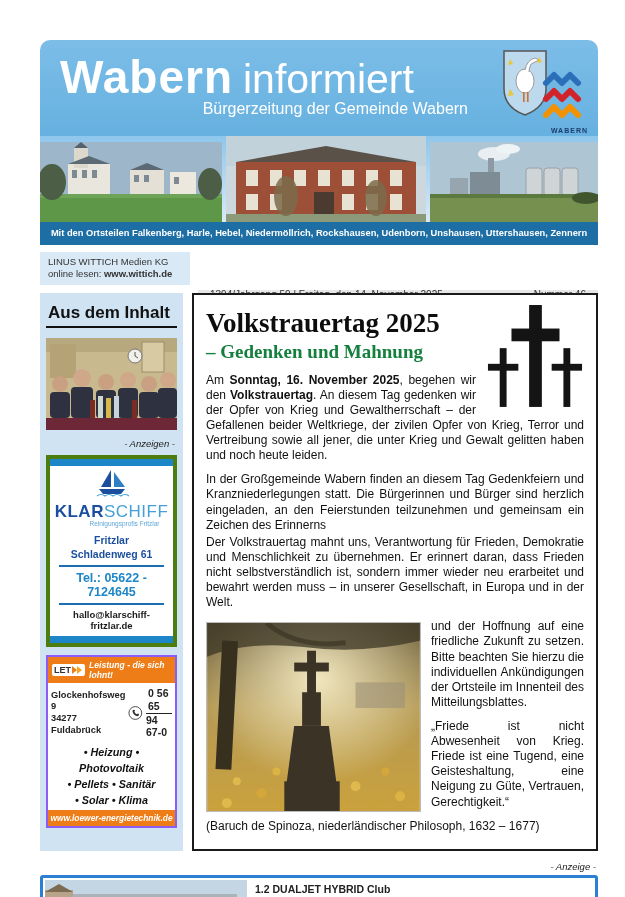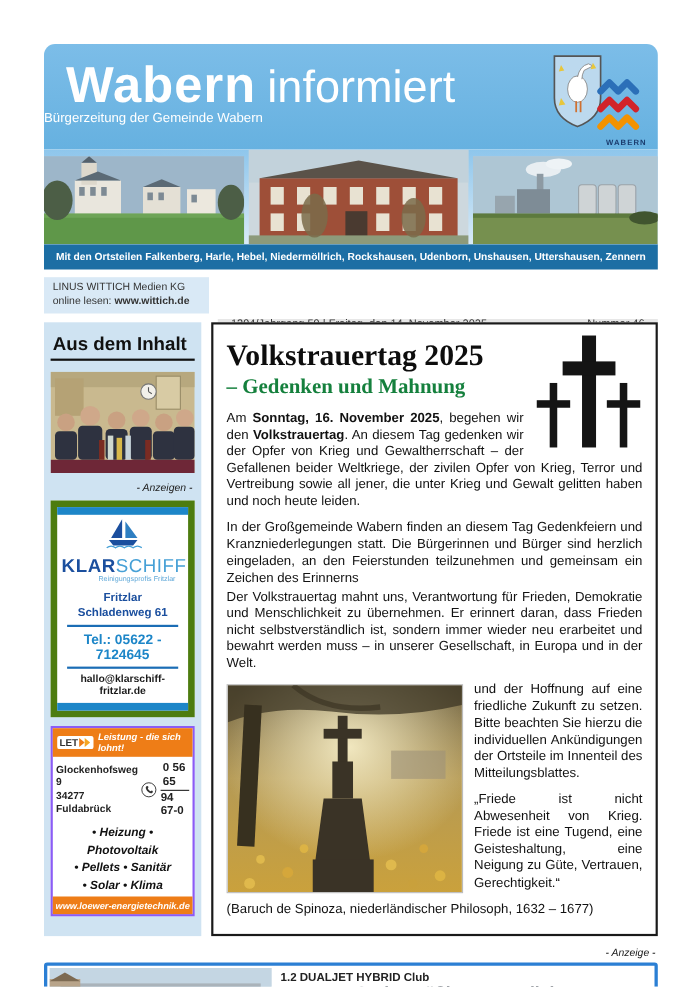--- a/index.html
+++ b/index.html
@@ -5,21 +5,21 @@
   * { box-sizing: border-box; margin: 0; padding: 0; }
   html,body { width: 625px; background: #ffffff; font-family: "Liberation Sans", sans-serif; }
   .page { position: relative; width: 625px; height: 897px; background: #fff; overflow: hidden; }
   .content { position: absolute; left: 40px; top: 40px; width: 558px; }
 
   
   .masthead { position: relative; height: 96px; background: linear-gradient(#7cbde8, #66b1e0); border-radius: 10px 10px 0 0; }
   .mast-title { padding: 10px 0 0 20px; color: #fff; white-space: nowrap; }
   .title-bold { font-size: 46px; font-weight: bold; letter-spacing: 1px; }
   .title-light { font-size: 41px; font-weight: 400; margin-left: 10px; }
-  .mast-sub { color: #fff; font-size: 12px; text-align: left; margin-top: -4px; padding-right: 130px; }
+  .mast-sub { color: #fff; font-size: 16px; text-align: right; margin-top: -4px; padding-right: 130px; }
   .crest { position: absolute; right: 6px; top: 5px; width: 96px; height: 88px; }
   .crest-caption { position: absolute; right: 10px; bottom: 2px; font-size: 7px; font-weight: bold; color: #1b3c6e; letter-spacing: 1px; }
 
   
   .banner { position: relative; height: 86px; background: linear-gradient(#8ec6ec, #d8eaf7); overflow: hidden; }
   .banner svg { position: absolute; display: block; }
   .ph1 { left: 0; top: 6px; }
   .ph2 { left: 186px; top: 0; }
   .ph3 { left: 390px; top: 6px; }
 
@@ -31,21 +31,21 @@
   .pub-right { flex: 1; background: #e7e7e7; display: flex; justify-content: space-between; align-items: center; font-size: 10px; color: #333; padding: 4px 12px; margin-top: 38px; }
 
   
   .mainrow { display: flex; gap: 9px; margin-top: 8px; align-items: stretch; min-height: 452px; }
   .sidebar { width: 143px; background: #cfe3f2; padding: 6px; }
   .sb-heading { font-size: 17px; font-weight: bold; color: #111; border-bottom: 2.5px solid #111; padding: 2px 2px 3px; margin: 2px 0 10px; }
   .sb-photo { display: block; margin: 0 auto; }
   .anzeigen-label { text-align: right; font-style: italic; font-size: 9.5px; color: #222; margin: 8px 2px 6px; }
 
   
-  .ks-box { background: #fff; border: 6px solid #4d7c0f; text-align: center; }
+  .ks-box { background: #fff; border: 4px solid #4d7c0f; text-align: center; }
   .ks-bar { height: 7px; background: #1d86c8; }
   .ks-body { padding: 3px 4px 5px; }
   .ks-brand { font-size: 17px; letter-spacing: .5px; margin-top: 1px; }
   .ks-brand .b1 { color: #1b4f9e; font-weight: bold; }
   .ks-brand .b2 { color: #46a0d6; }
   .ks-tag { font-size: 6.5px; color: #5fa8d8; margin: -2px 0 6px 26px; }
   .ks-city, .ks-street { font-size: 10.5px; font-weight: bold; color: #1b4f9e; line-height: 1.35; }
   .ks-line { border-top: 2px solid #1b6db5; margin: 4px 5px; }
   .ks-phone { font-size: 12.5px; font-weight: bold; color: #1d86c8; }
   .ks-mail { font-size: 9.5px; font-weight: bold; color: #1a1a1a; }

